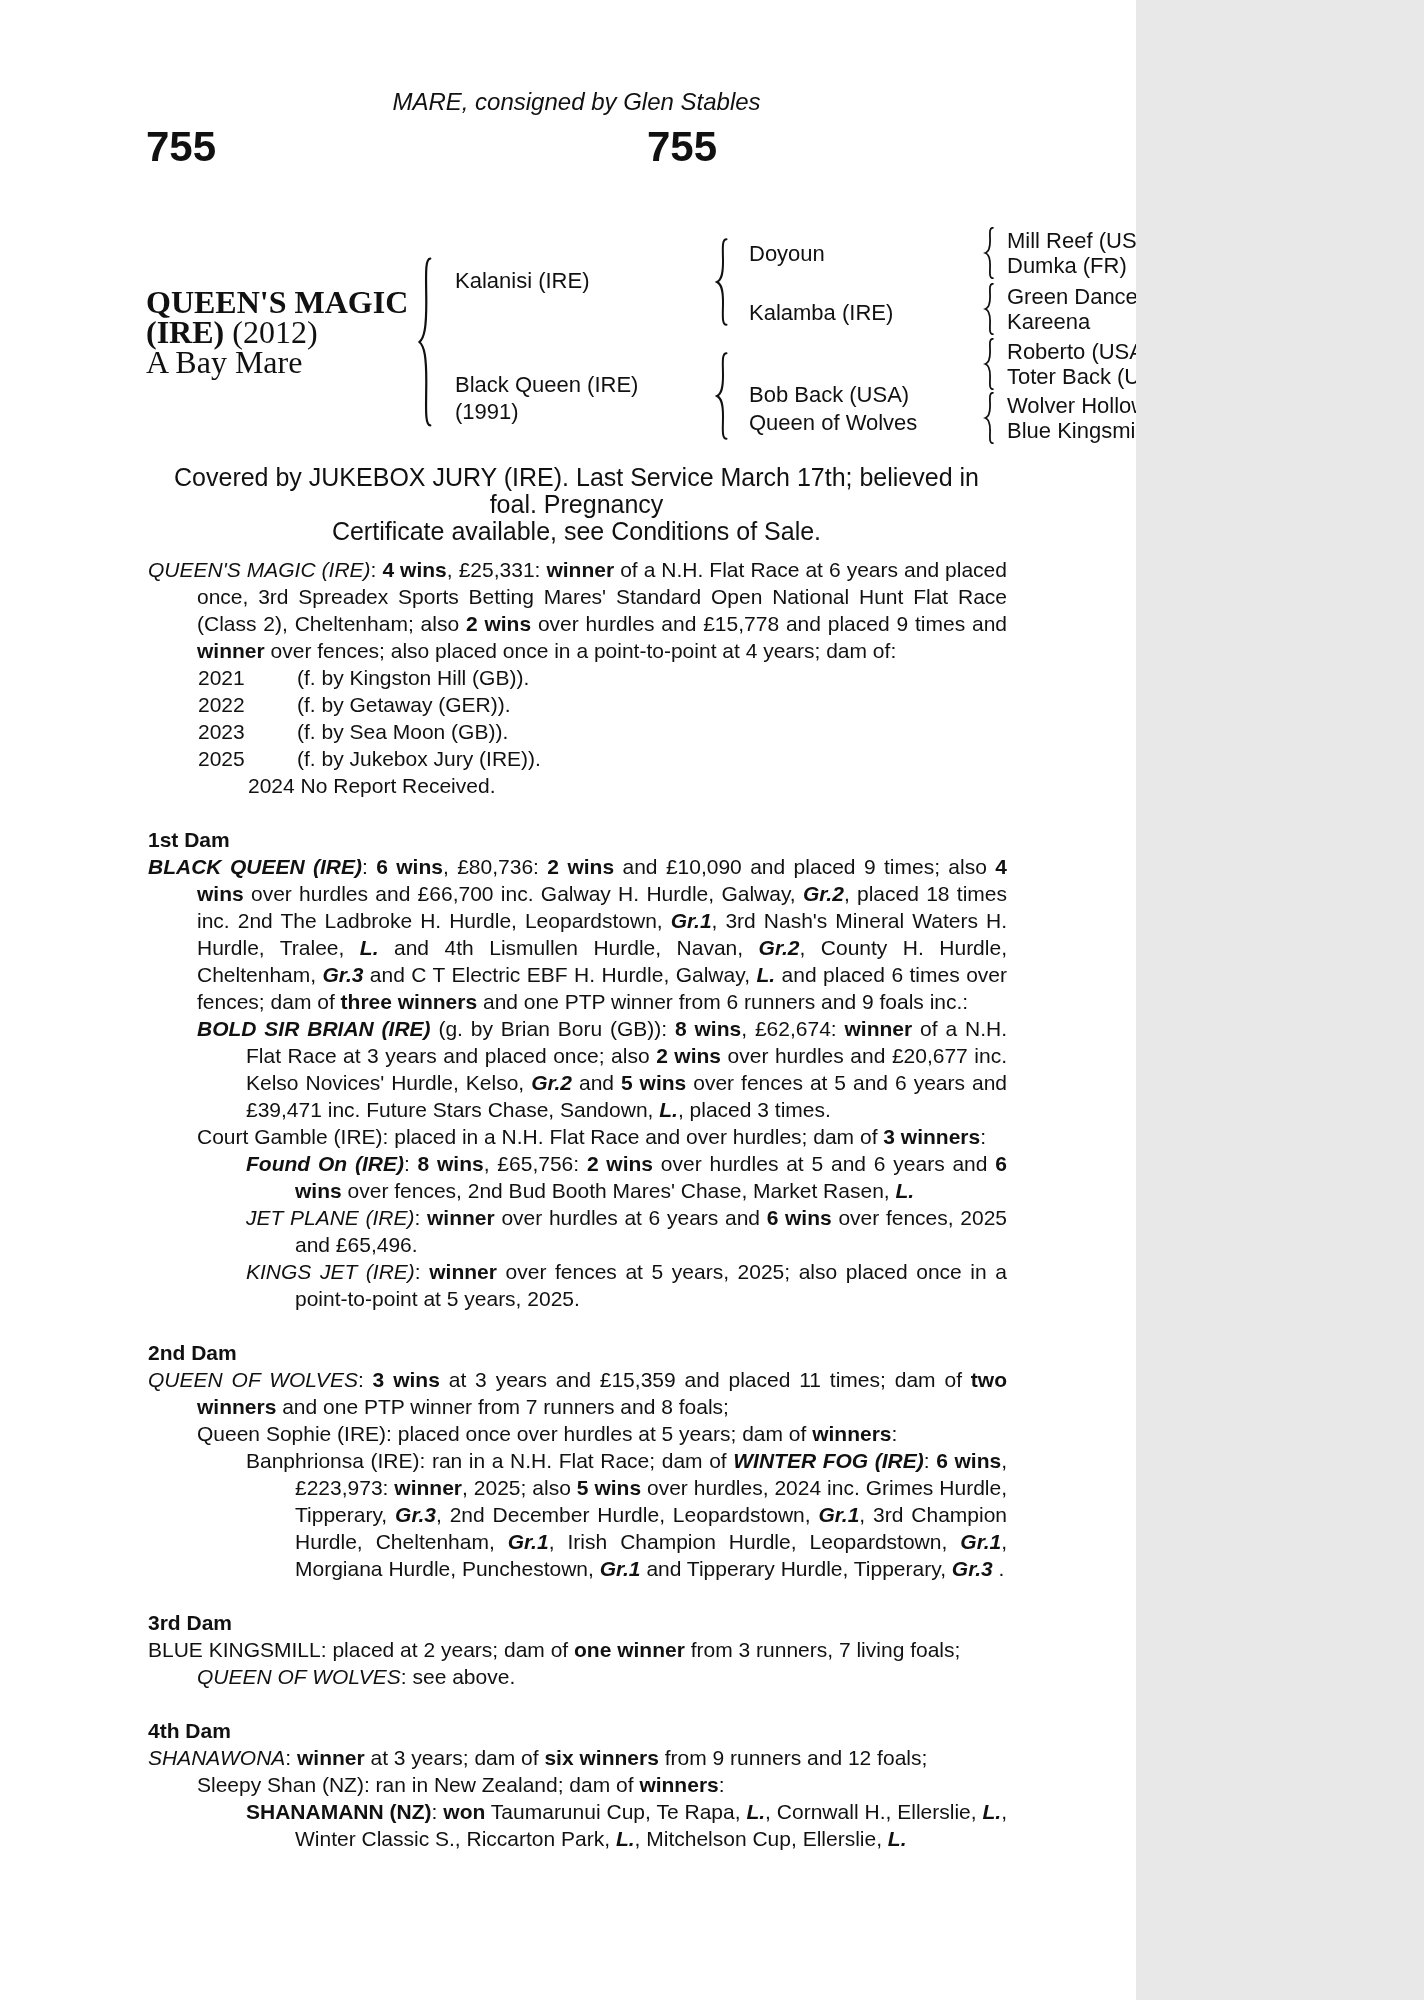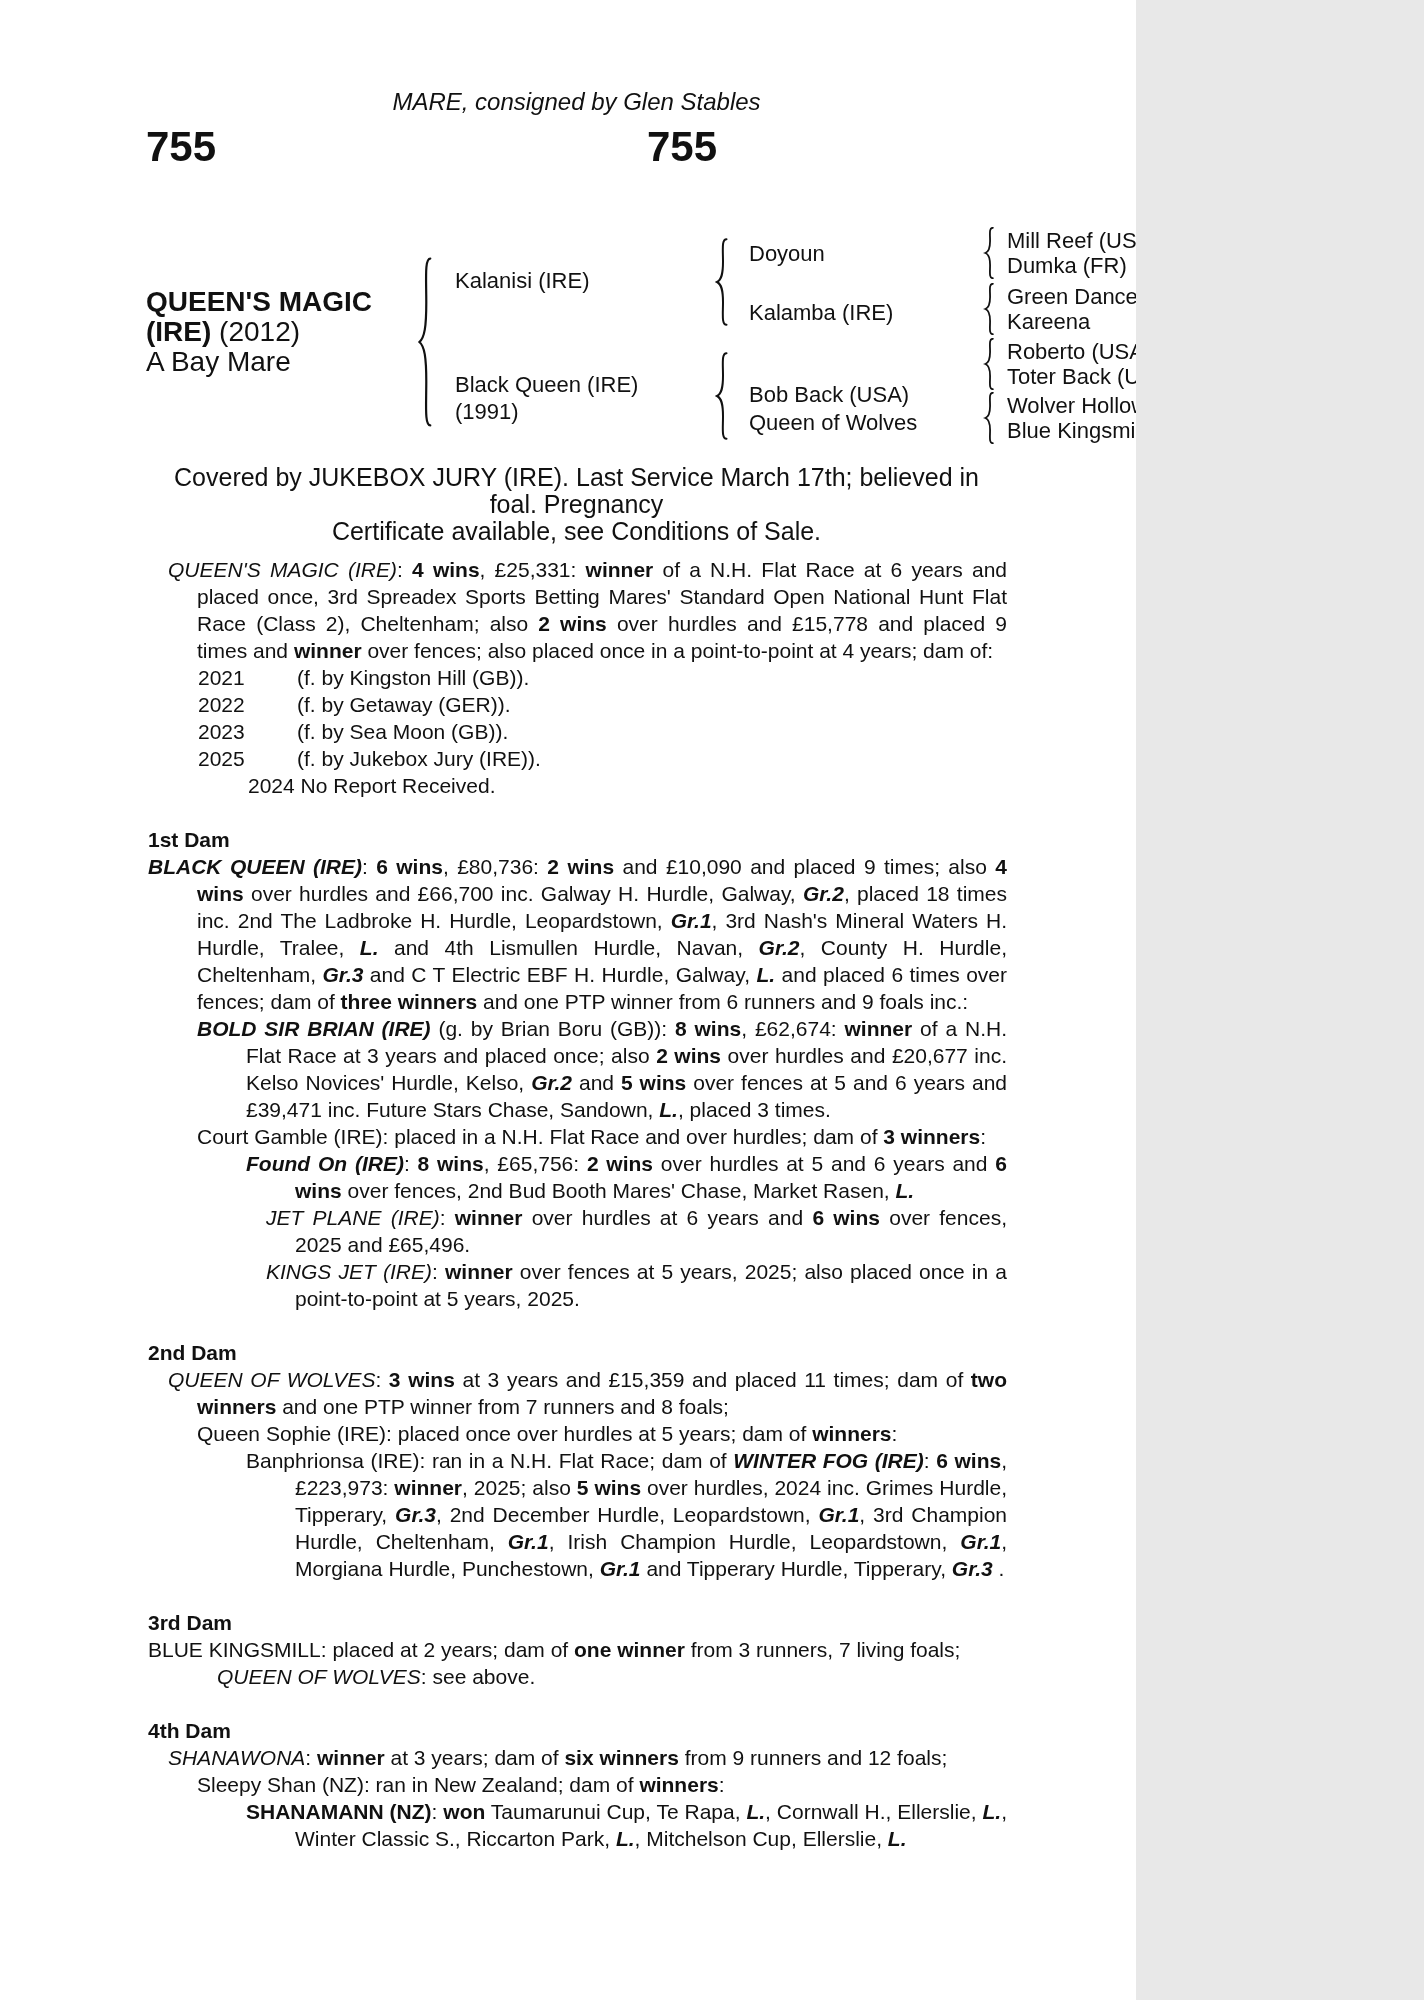--- a/index.html
+++ b/index.html
@@ -14,21 +14,21 @@
   .abs{position:absolute;}
   .consign{left:148px;top:88px;width:857px;text-align:center;
     font-style:italic;font-size:24px;line-height:28px;}
   .lot{font-weight:bold;font-size:42px;line-height:1;}
   .lot-left{left:146px;top:126px;}
   .lot-right{right:419px;top:126px;}
   .stabled{left:146px;top:182px;font-weight:bold;font-size:31px;line-height:1;}
 
   
   .ped{font-size:22px;line-height:27px;white-space:nowrap;}
-  .subject{left:146px;top:287px;font-size:28px;line-height:30px;white-space:nowrap;}
+  .subject{left:146px;top:287px;font-size:32px;line-height:30px;white-space:nowrap;font-family:Liberation Serif, serif;}
   .subject .nm{font-weight:bold;}
   .sire{left:455px;top:267px;}
   .dam{left:455px;top:371px;}
   .gp0{left:749px;top:240px;} .gp1{left:749px;top:299px;}
   .gp2{left:749px;top:354px;margin-top:27px;} .gp3{left:749px;top:409px;}
   .gg{font-size:22px;line-height:25px;}
   .gg00{left:1007px;top:228px;} .gg01{left:1007px;top:253px;}
   .gg10{left:1007px;top:284px;} .gg11{left:1007px;top:309px;}
   .gg20{left:1007px;top:339px;} .gg21{left:1007px;top:364px;}
   .gg30{left:1007px;top:393px;} .gg31{left:1007px;top:418px;}
@@ -50,21 +50,21 @@
   .para{text-align:justify;text-align-last:left;}
   .lv0{padding-left:49px;text-indent:-49px;}
   .lv1{padding-left:98px;text-indent:-49px;}
   .lv2{padding-left:147px;text-indent:-49px;}
   .heading{font-weight:bold;margin-top:27px !important;}
   .produce{padding-left:50px;}
   .produce .year{display:inline-block;width:99px;}
   .noreport{padding-left:100px;}
   .r-n{font-weight:normal;font-style:normal;}
   .r-b{font-weight:bold;}
-  .r-i{font-style:italic;margin-left:20px;}
+  .r-i{font-style:italic;}
   .r-bi{font-weight:bold;font-style:italic;}
 </style>
 </head>
 <body>
 
 <div class="page">
 
   <div class="abs consign">MARE, consigned by Glen Stables</div>
   <div class="abs lot lot-left">755</div>
   <div class="abs lot lot-right">755</div>

